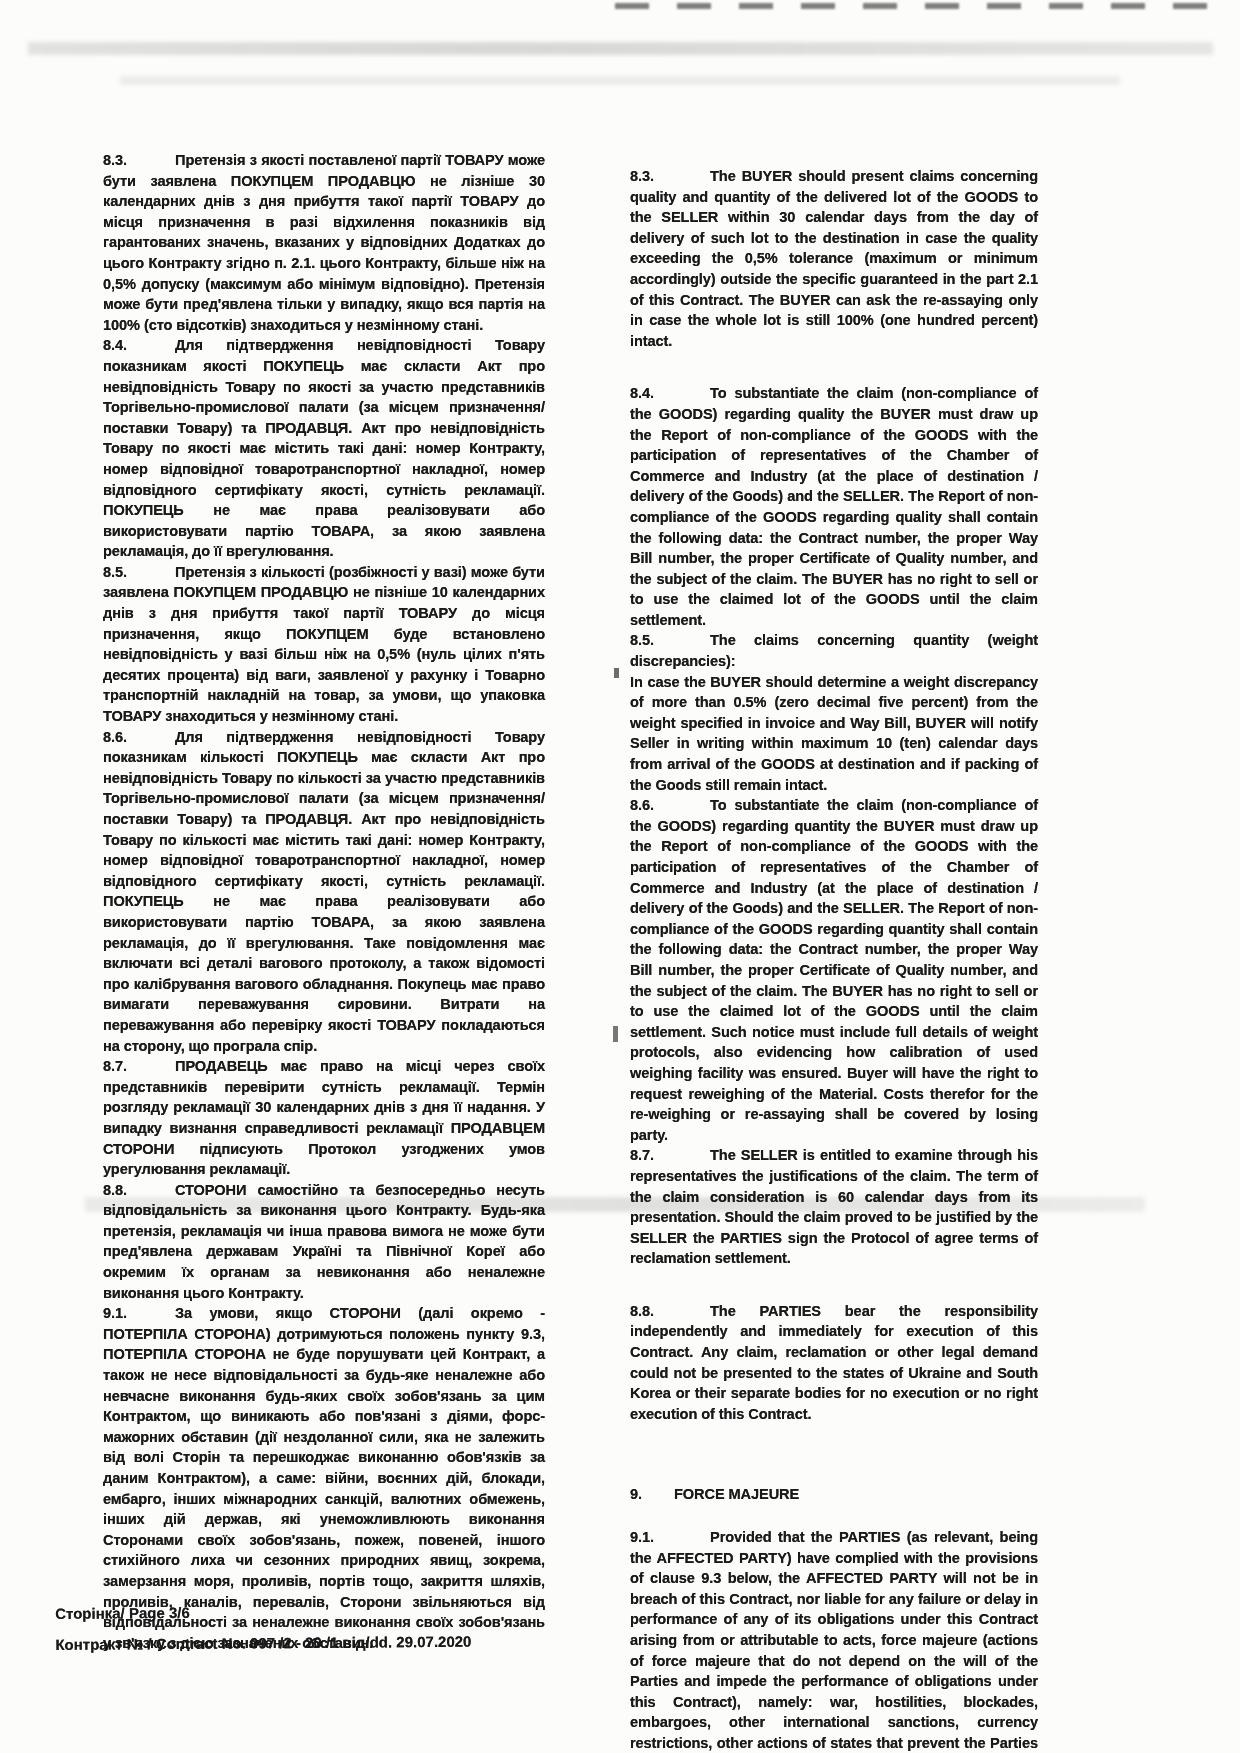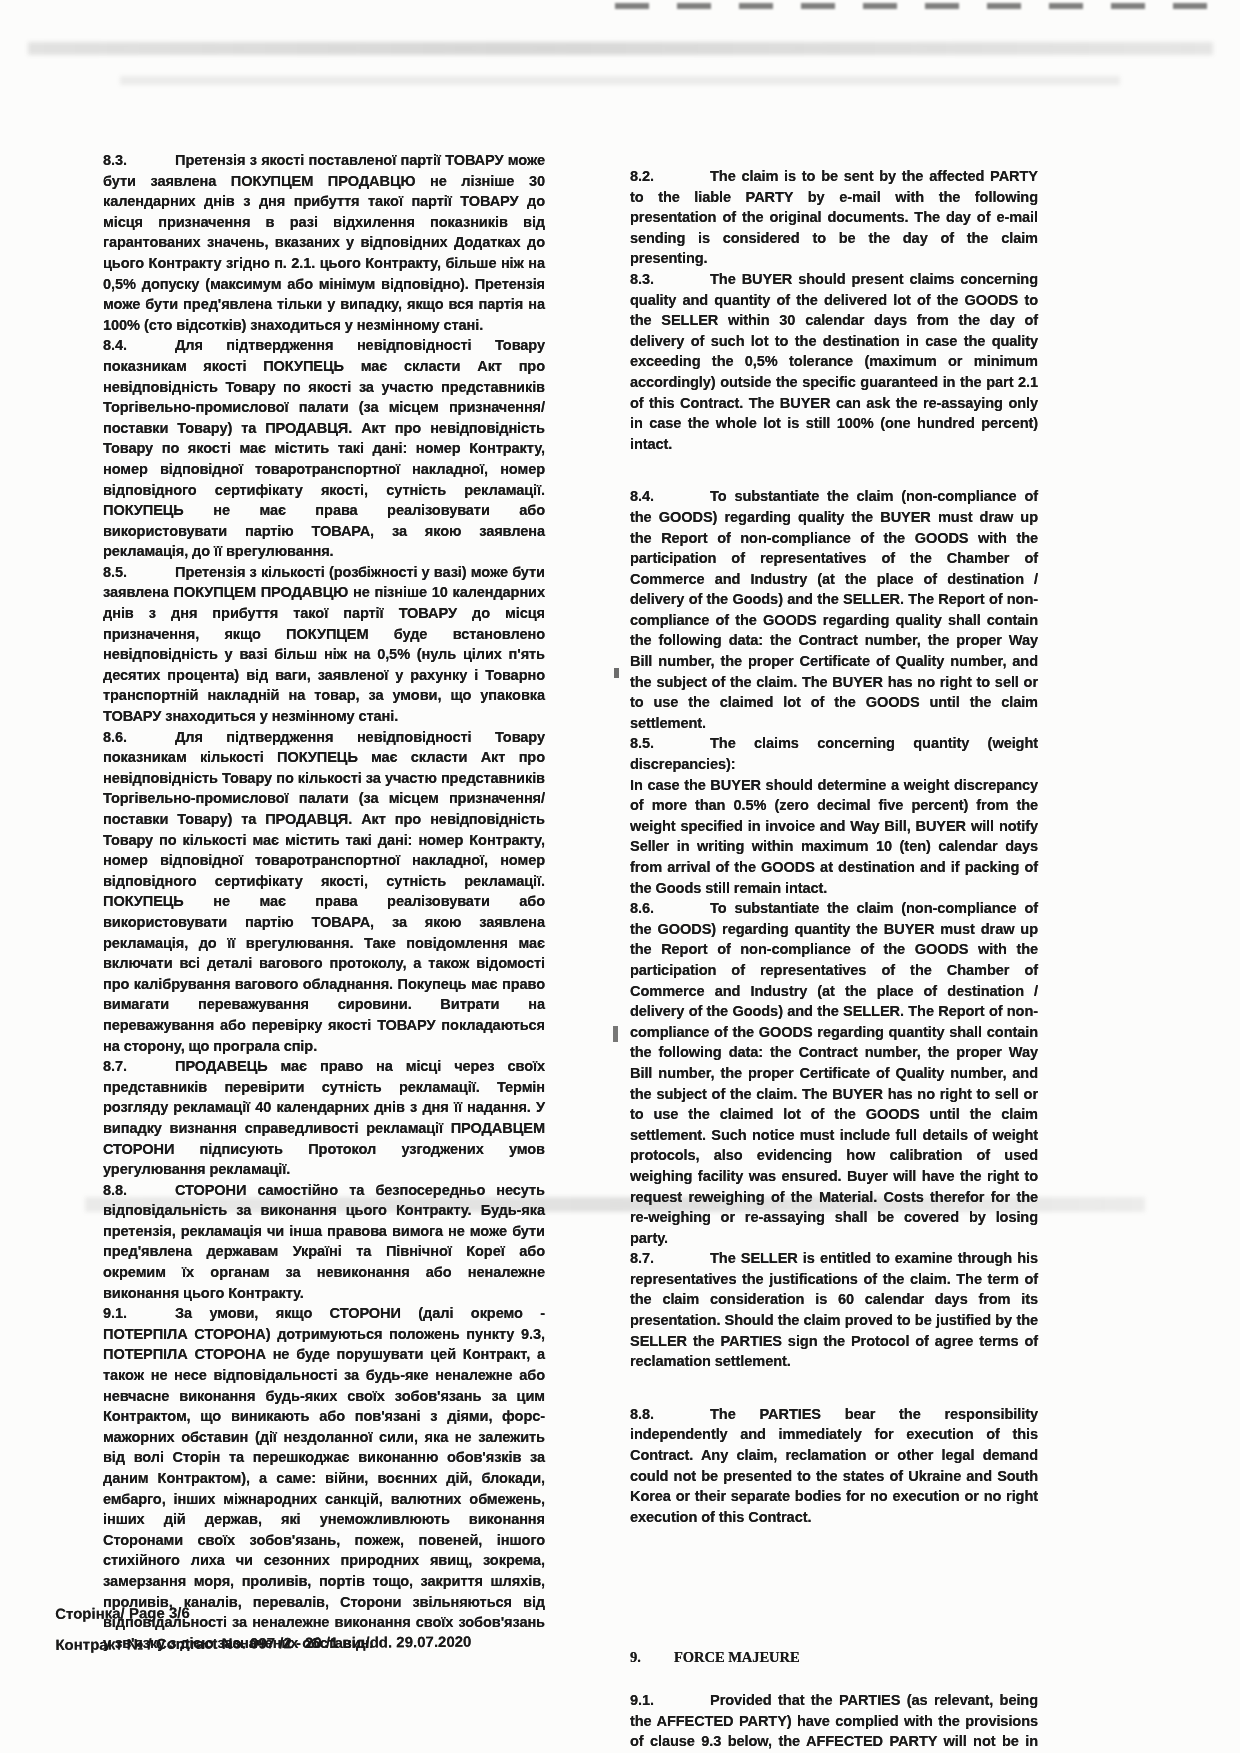--- a/index.html
+++ b/index.html
@@ -38,21 +38,21 @@
     text-shadow:0 0 .4px rgba(10,10,10,.75);
   }
   .col-left{left:103px;top:150px;width:442px;}
   .col-right{left:630px;top:166px;width:408px;}
   .clause{margin:0;}
   .num{display:inline-block;min-width:72px;}
   .col-right .num{min-width:80px;}
   .block{display:block;}
   .mt21{margin-top:32px;}
   .heading{margin-top:56px;margin-bottom:22px;}
-  .col-right .heading{margin-top:120px;font-family:Liberation Serif, serif;}
+  .col-right .heading{margin-top:60px;}
   .heading .num{min-width:40px;}
   .col-right .heading .num{min-width:44px;}
 
   .footer{
     position:absolute;left:55px;top:1598px;
     font-size:15px;line-height:31px;font-weight:bold;
     text-shadow:0 0 .4px rgba(10,10,10,.75);
     transform:rotate(-0.45deg);
     transform-origin:left top;
     white-space:nowrap;
@@ -68,27 +68,26 @@
   <div class="artifact a-band2"></div>
   <div class="artifact a-band3"></div>
   <div class="artifact a-speck1"></div>
   <div class="artifact a-speck2"></div>
 
   <div class="col col-left">
     <p class="clause"><span class="num">8.3.</span><span>Претензія з якості поставленої партії ТОВАРУ може бути заявлена ПОКУПЦЕМ ПРОДАВЦЮ не лізніше 30 календарних днів з дня прибуття такої партії ТОВАРУ до місця призначення в разі відхилення показників від гарантованих значень, вказаних у відповідних Додатках до цього Контракту згідно п. 2.1. цього Контракту, більше ніж на 0,5% допуску (максимум або мінімум відповідно). Претензія може бути пред'явлена тільки у випадку, якщо вся партія на 100% (сто відсотків) знаходиться у незмінному стані.</span></p>
     <p class="clause"><span class="num">8.4.</span><span>Для підтвердження невідповідності Товару показникам якості ПОКУПЕЦЬ має скласти Акт про невідповідність Товару по якості за участю представників Торгівельно-промислової палати (за місцем призначення/поставки Товару) та ПРОДАВЦЯ. Акт про невідповідність Товару по якості має містить такі дані: номер Контракту, номер відповідної товаротранспортної накладної, номер відповідного сертифікату якості, сутність рекламації. ПОКУПЕЦЬ не має права реалізовувати або використовувати партію ТОВАРА, за якою заявлена рекламація, до її врегулювання.</span></p>
     <p class="clause"><span class="num">8.5.</span><span>Претензія з кількості (розбіжності у вазі) може бути заявлена ПОКУПЦЕМ ПРОДАВЦЮ не пізніше 10 календарних днів з дня прибуття такої партії ТОВАРУ до місця призначення, якщо ПОКУПЦЕМ буде встановлено невідповідність у вазі більш ніж на 0,5% (нуль цілих п'ять десятих процента) від ваги, заявленої у рахунку і Товарно транспортній накладній на товар, за умови, що упаковка ТОВАРУ знаходиться у незмінному стані.</span></p>
     <p class="clause"><span class="num">8.6.</span><span>Для підтвердження невідповідності Товару показникам кількості ПОКУПЕЦЬ має скласти Акт про невідповідність Товару по кількості за участю представників Торгівельно-промислової палати (за місцем призначення/поставки Товару) та ПРОДАВЦЯ. Акт про невідповідність Товару по кількості має містить такі дані: номер Контракту, номер відповідної товаротранспортної накладної, номер відповідного сертифікату якості, сутність рекламації. ПОКУПЕЦЬ не має права реалізовувати або використовувати партію ТОВАРА, за якою заявлена рекламація, до її врегулювання. Таке повідомлення має включати всі деталі вагового протоколу, а також відомості про калібрування вагового обладнання. Покупець має право вимагати переважування сировини. Витрати на переважування або перевірку якості ТОВАРУ покладаються на сторону, що програла спір.</span></p>
-    <p class="clause"><span class="num">8.7.</span><span>ПРОДАВЕЦЬ має право на місці через своїх представників перевірити сутність рекламації. Термін розгляду рекламації 40 календарних днів з дня її надання. У випадку визнання справедливості рекламації ПРОДАВЦЕМ СТОРОНИ підписують Протокол узгоджених умов урегулювання рекламації.</span></p>
+    <p class="clause"><span class="num">8.7.</span><span>ПРОДАВЕЦЬ має право на місці через своїх представників перевірити сутність рекламації. Термін розгляду рекламації 30 календарних днів з дня її надання. У випадку визнання справедливості рекламації ПРОДАВЦЕМ СТОРОНИ підписують Протокол узгоджених умов урегулювання рекламації.</span></p>
     <p class="clause"><span class="num">8.8.</span><span>СТОРОНИ самостійно та безпосередньо несуть відповідальність за виконання цього Контракту. Будь-яка претензія, рекламація чи інша правова вимога не може бути пред'явлена державам Україні та Північної Кореї або окремим їх органам за невиконання або неналежне виконання цього Контракту.</span></p>
     <p class="clause"><span class="num">9.1.</span><span>За умови, якщо СТОРОНИ (далі окремо - ПОТЕРПІЛА СТОРОНА) дотримуються положень пункту 9.3, ПОТЕРПІЛА СТОРОНА не буде порушувати цей Контракт, а також не несе відповідальності за будь-яке неналежне або невчасне виконання будь-яких своїх зобов'язань за цим Контрактом, що виникають або пов'язані з діями, форс-мажорних обставин (дії нездоланної сили, яка не залежить від волі Сторін та перешкоджає виконанню обов'язків за даним Контрактом), а саме: війни, воєнних дій, блокади, ембарго, інших міжнародних санкцій, валютних обмежень, інших дій держав, які унеможливлюють виконання Сторонами своїх зобов'язань, пожеж, повеней, іншого стихійного лиха чи сезонних природних явищ, зокрема, замерзання моря, проливів, портів тощо, закриття шляхів, проливів, каналів, перевалів, Сторони звільняються від відповідальності за неналежне виконання своїх зобов'язань у зв'язку з дією зазначених обставин.</span></p>
   </div>
 
   <div class="col col-right">
-    <p class="clause"><span class="num">8.2.</span><span>The claim is to be sent by the affected PARTY to the liable PARTY by e-mail with the following presentation of the original documents. The day of e-mail sending is considered to be the day of the claim presenting.</span></p>
     <p class="clause"><span class="num">8.3.</span><span>The BUYER should present claims concerning quality and quantity of the delivered lot of the GOODS to the SELLER within 30 calendar days from the day of delivery of such lot to the destination in case the quality exceeding the 0,5% tolerance (maximum or minimum accordingly) outside the specific guaranteed in the part 2.1 of this Contract. The BUYER can ask the re-assaying only in case the whole lot is still 100% (one hundred percent) intact.</span></p>
     <p class="clause mt21"><span class="num">8.4.</span><span>To substantiate the claim (non-compliance of the GOODS) regarding quality the BUYER must draw up the Report of non-compliance of the GOODS with the participation of representatives of the Chamber of Commerce and Industry (at the place of destination / delivery of the Goods) and the SELLER. The Report of non-compliance of the GOODS regarding quality shall contain the following data: the Contract number, the proper Way Bill number, the proper Certificate of Quality number, and the subject of the claim. The BUYER has no right to sell or to use the claimed lot of the GOODS until the claim settlement.</span></p>
     <p class="clause"><span class="num">8.5.</span><span>The claims concerning quantity (weight discrepancies):</span><span class="block">In case the BUYER should determine a weight discrepancy of more than 0.5% (zero decimal five percent) from the weight specified in invoice and Way Bill, BUYER will notify Seller in writing within maximum 10 (ten) calendar days from arrival of the GOODS at destination and if packing of the Goods still remain intact.</span></p>
     <p class="clause"><span class="num">8.6.</span><span>To substantiate the claim (non-compliance of the GOODS) regarding quantity the BUYER must draw up the Report of non-compliance of the GOODS with the participation of representatives of the Chamber of Commerce and Industry (at the place of destination / delivery of the Goods) and the SELLER. The Report of non-compliance of the GOODS regarding quantity shall contain the following data: the Contract number, the proper Way Bill number, the proper Certificate of Quality number, and the subject of the claim. The BUYER has no right to sell or to use the claimed lot of the GOODS until the claim settlement. Such notice must include full details of weight protocols, also evidencing how calibration of used weighing facility was ensured. Buyer will have the right to request reweighing of the Material. Costs therefor for the re-weighing or re-assaying shall be covered by losing party.</span></p>
     <p class="clause"><span class="num">8.7.</span><span>The SELLER is entitled to examine through his representatives the justifications of the claim. The term of the claim consideration is 60 calendar days from its presentation. Should the claim proved to be justified by the SELLER the PARTIES sign the Protocol of agree terms of reclamation settlement.</span></p>
     <p class="clause mt21"><span class="num">8.8.</span><span>The PARTIES bear the responsibility independently and immediately for execution of this Contract. Any claim, reclamation or other legal demand could not be presented to the states of Ukraine and South Korea or their separate bodies for no execution or no right execution of this Contract.</span></p>
     <p class="clause heading"><span class="num">9.</span><span>FORCE MAJEURE</span></p>
     <p class="clause"><span class="num">9.1.</span><span>Provided that the PARTIES (as relevant, being the AFFECTED PARTY) have complied with the provisions of clause 9.3 below, the AFFECTED PARTY will not be in breach of this Contract, nor liable for any failure or delay in performance of any of its obligations under this Contract arising from or attributable to acts, force majeure (actions of force majeure that do not depend on the will of the Parties and impede the performance of obligations under this Contract), namely: war, hostilities, blockades, embargoes, other international sanctions, currency restrictions, other actions of states that prevent the Parties from fulfilling their obligations, fires, floods, other natural disasters or seasonal natural phenomena, in particular, freezing of the sea, straits, ports, etc., closure of roads, straits, canals, passes, the Parties shall be released from liability for improper performance of their obligations. In connection with the action of these circumstances.</span></p>
   </div>
 

